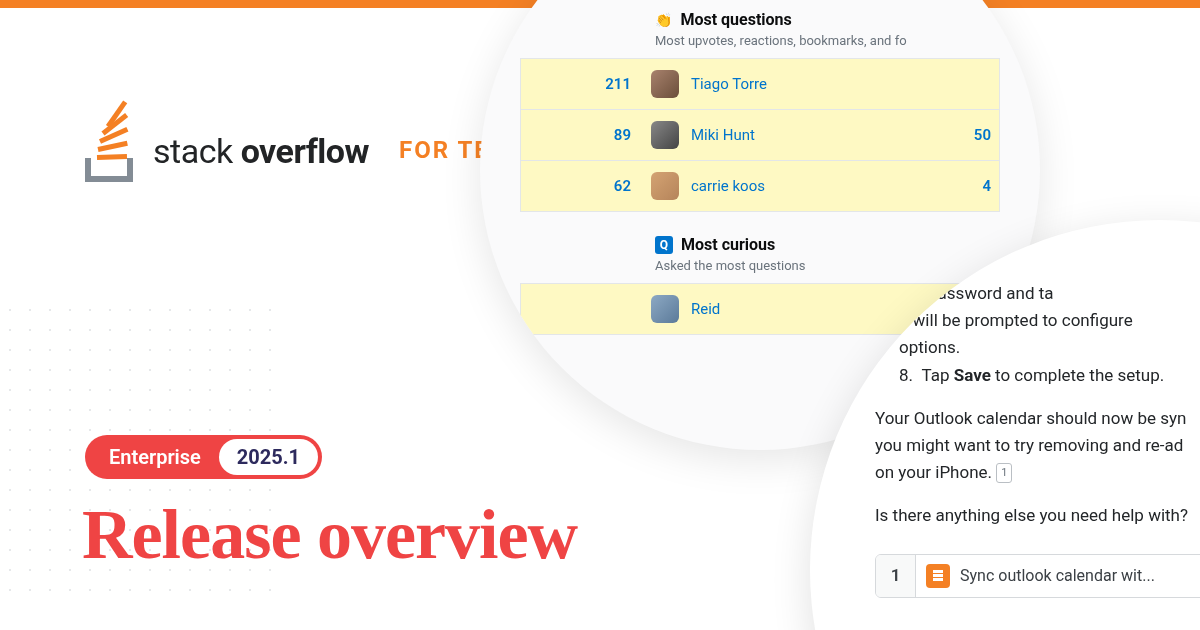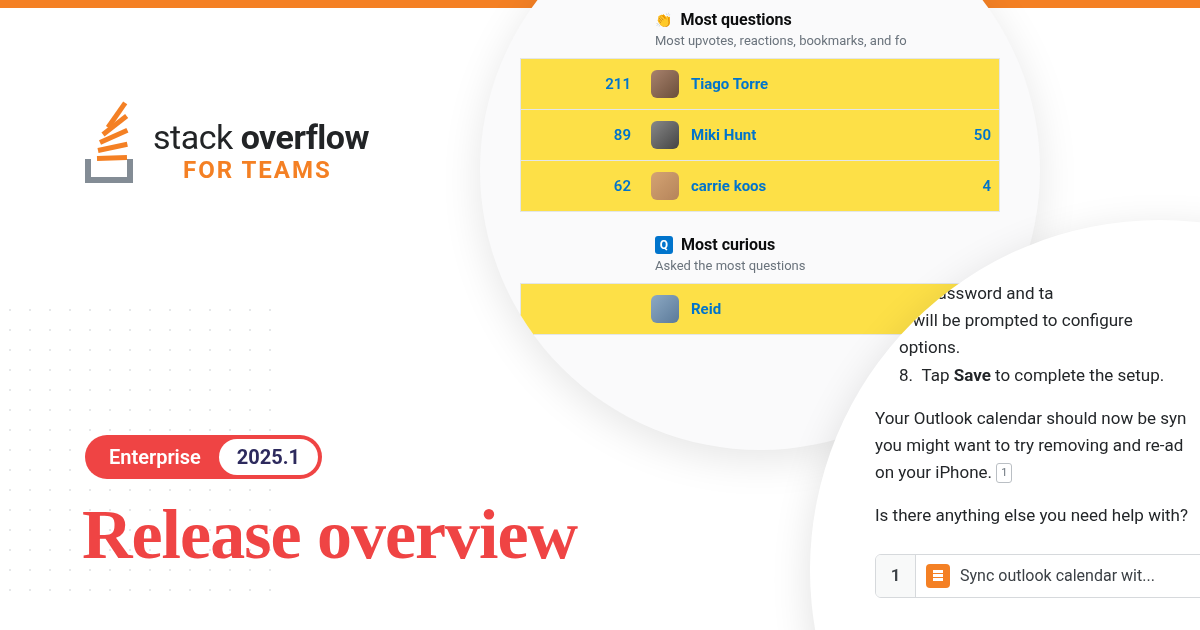--- a/index.html
+++ b/index.html
@@ -62,21 +62,21 @@
   background: #f48024;
   transform-origin: left center;
 }
 .logo-bar:nth-child(1){ bottom: 2px; left: 2px; transform: rotate(-2deg);}
 .logo-bar:nth-child(2){ bottom: 10px; left: 3px; transform: rotate(-12deg);}
 .logo-bar:nth-child(3){ bottom: 18px; left: 5px; transform: rotate(-24deg);}
 .logo-bar:nth-child(4){ bottom: 26px; left: 8px; transform: rotate(-38deg);}
 .logo-bar:nth-child(5){ bottom: 33px; left: 13px; transform: rotate(-55deg);}
 .logo-text {
   display: flex;
-  flex-direction: column;
+  flex-direction: row;
 }
 .logo-main {
   font-size: 34px;
   color: #222426;
   letter-spacing: -0.5px;
   line-height: 1;
 }
 .logo-main b { font-weight: 700; }
 .logo-sub {
   font-size: 24px;
@@ -145,21 +145,21 @@
   font-size: 16px;
   color: #0c0d0e;
   margin-left: 135px;
 }
 .section-sub {
   font-size: 13px;
   color: #6a737c;
   margin: 4px 0 10px 135px;
 }
 .row {
-  background: #fde047;
+  background: #fef9c3;
   border: 1px solid #e3e6e8;
   display: flex;
   align-items: center;
   height: 52px;
   margin-bottom: -1px;
 }
 .row .left-num {
   width: 130px;
   text-align: right;
   padding-right: 20px;
@@ -172,21 +172,21 @@
   height: 28px;
   border-radius: 6px;
   background: linear-gradient(135deg, #a8826d, #6b4e3a);
   margin-right: 12px;
 }
 .row .avatar.a2 { background: linear-gradient(135deg, #888, #444);}
 .row .avatar.a3 { background: linear-gradient(135deg, #d4a373, #b5845a);}
 .row .avatar.a4 { background: linear-gradient(135deg, #8da9c4, #5b7a99);}
 .row .name {
   color: #0074cc;
-  font-weight: 700;
+  font-weight: 400;
   font-size: 15px;
   flex: 1;
 }
 .row .right-num {
   color: #0074cc;
   font-weight: 600;
   font-size: 15px;
   padding-right: 8px;
   text-align: center;
 }

